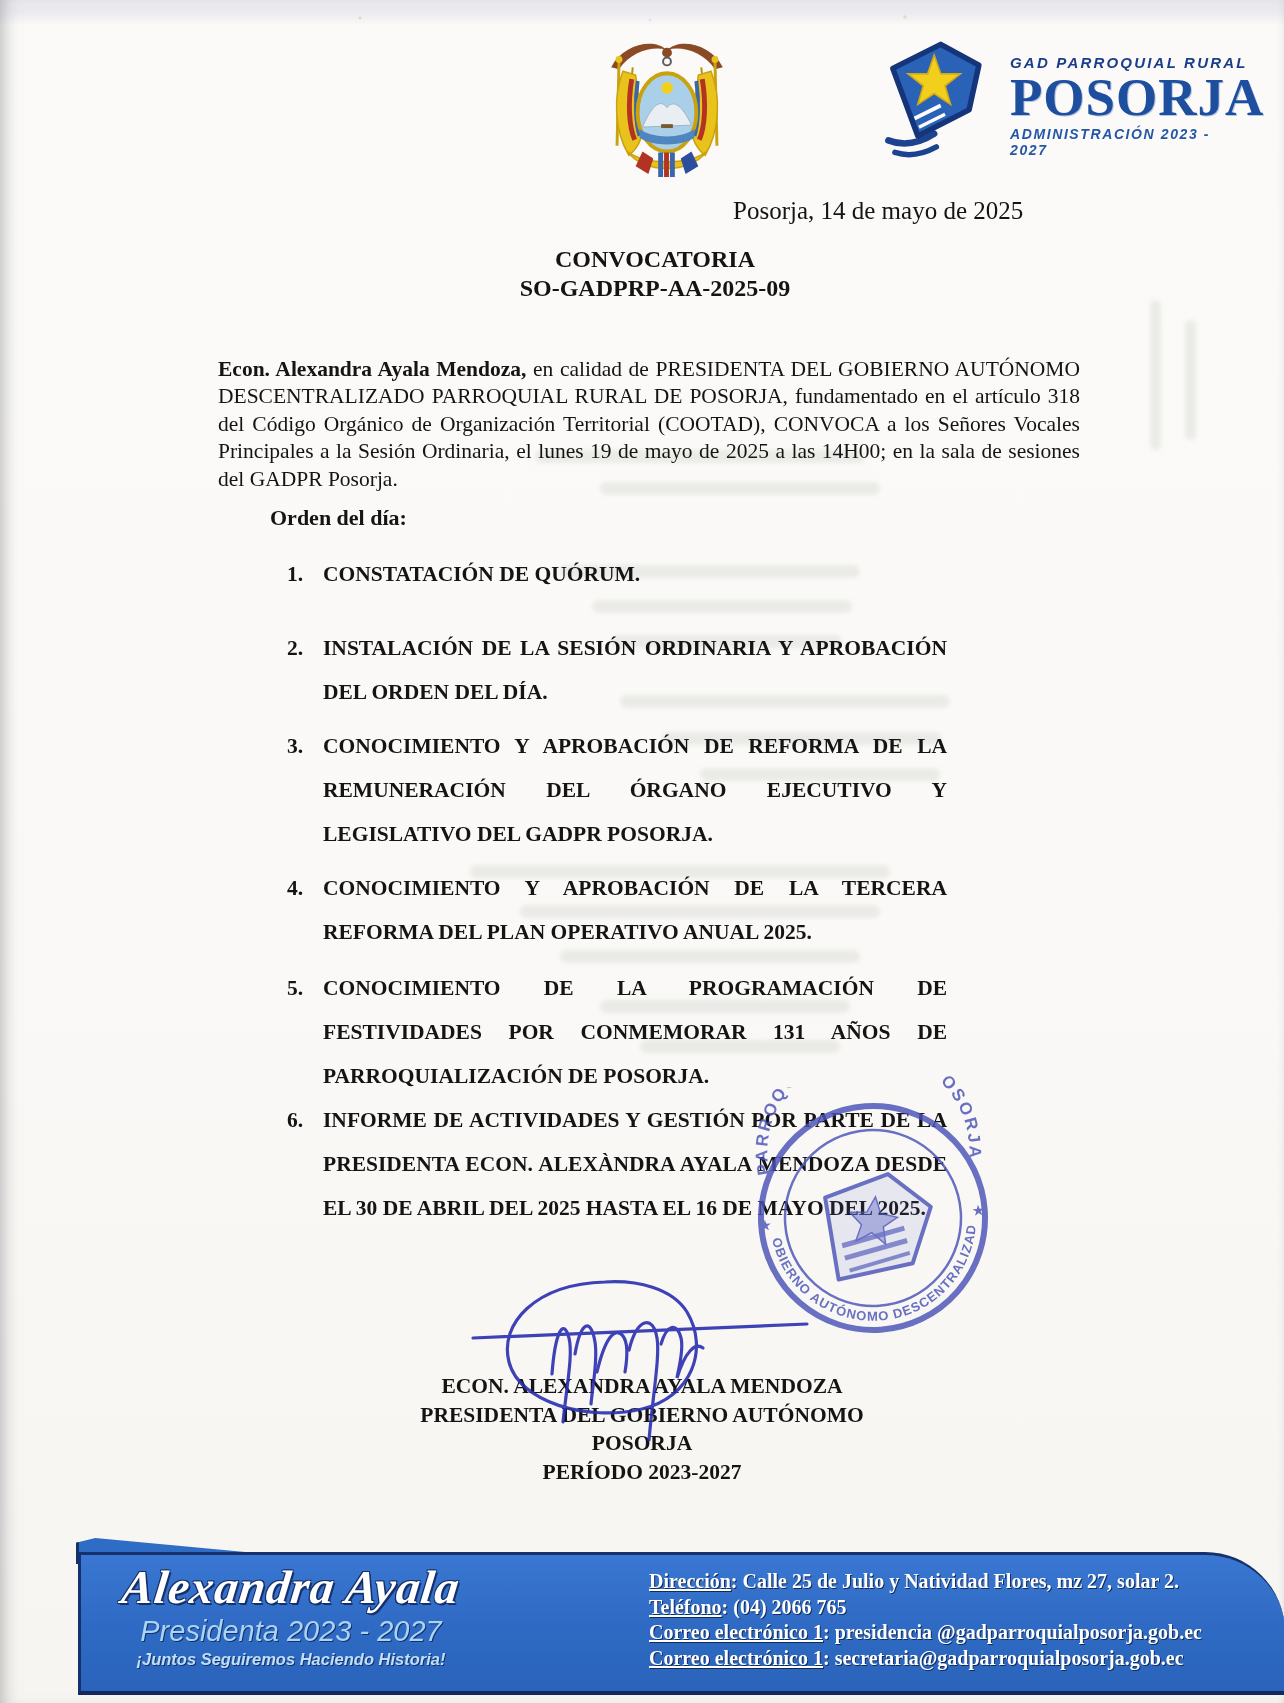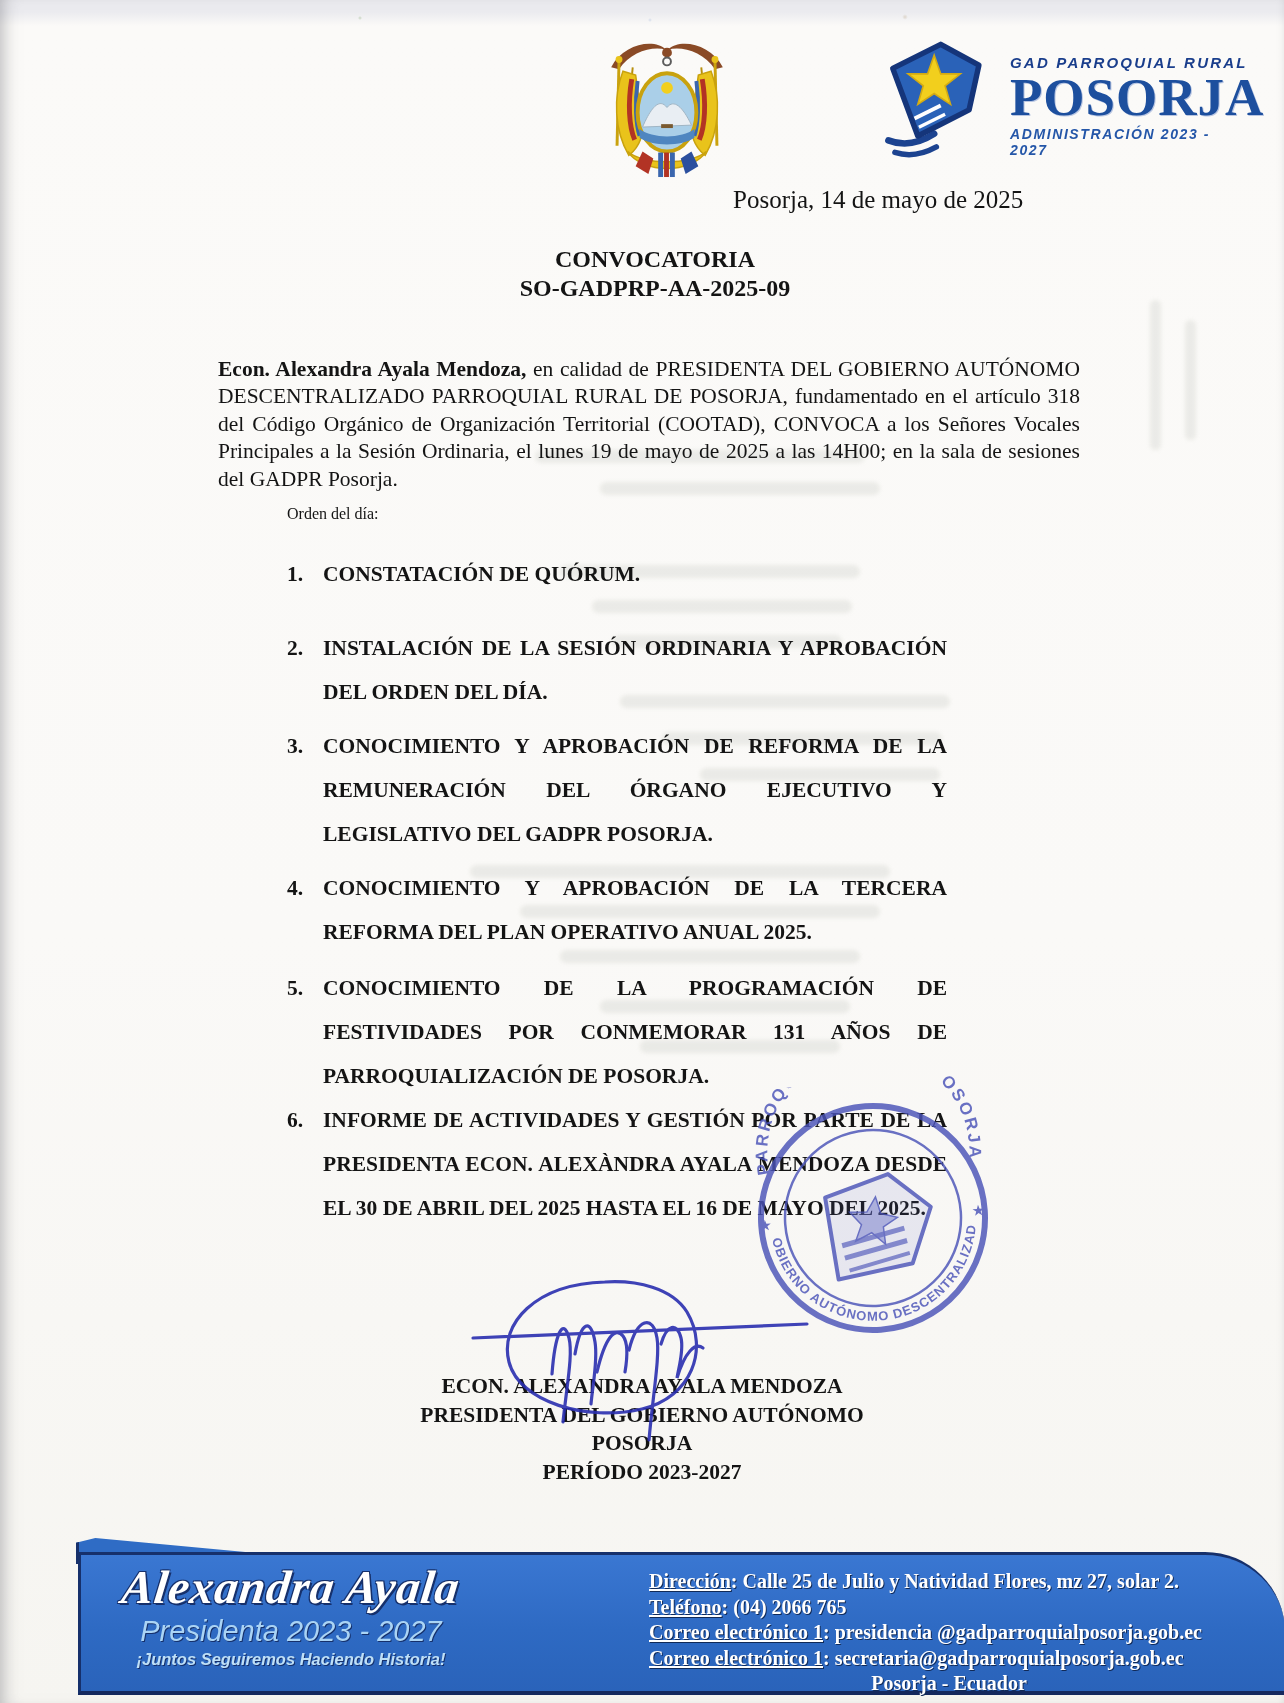--- a/index.html
+++ b/index.html
@@ -15,29 +15,29 @@
       radial-gradient(3px 3px at 650px 20px,#b7c6e0 0,transparent 70%),
       radial-gradient(4px 4px at 905px 17px,#c9b9a2 0,transparent 70%);}
   
   .coat{position:absolute;left:583px;top:36px;width:168px;height:142px;}
   .plogo{position:absolute;left:852px;top:36px;width:370px;height:130px;}
   .plogo .shield{position:absolute;left:24px;top:4px;width:112px;height:120px;}
   .plogo .ltxt{position:absolute;left:158px;top:18px;width:240px;font-family:"Liberation Sans","DejaVu Sans",sans-serif;}
   .logo-super{font-size:15px;font-weight:bold;letter-spacing:2.2px;color:#1a3e8c;font-style:italic;}
   .logo-name{font-size:53px;line-height:52px;font-weight:bold;color:#1d4f9e;letter-spacing:1px;font-family:"Liberation Serif",serif;text-shadow:1px 1px 0 #b9c6e2;}
   .logo-sub{font-size:14px;font-weight:bold;letter-spacing:1.6px;color:#2456a8;font-style:italic;margin-top:3px;}
-  .date-line{position:absolute;left:733px;top:186px;font-size:25px;}
+  .date-line{position:absolute;left:733px;top:197px;font-size:25px;}
   
   .title-block{position:absolute;left:0;top:245px;width:1310px;text-align:center;font-weight:bold;}
   .title-block .t1{font-size:24px;line-height:28px;}
   .title-block .t2{font-size:24px;line-height:30px;}
   
   .intro{position:absolute;left:218px;top:334px;width:862px;font-size:21.5px;line-height:27.6px;text-align:justify;}
   .intro b{font-weight:bold;margin-top:42px;}
-  .agenda-heading{position:absolute;left:287px;top:505px;font-size:16px;font-weight:normal;}
+  .agenda-heading{position:absolute;left:270px;top:505px;font-size:22px;font-weight:bold;}
   .agenda{position:absolute;left:287px;top:552px;width:668px;}
   .agenda-item{display:flex;font-weight:bold;font-size:21.5px;line-height:44px;}
   .agenda-item .num{width:36px;flex:0 0 36px;}
   .agenda-item .txt{flex:1;max-width:624px;text-align:justify;text-align-last:left;}
   .agenda-item:nth-child(1){margin-bottom:30px;}
   .agenda-item:nth-child(2){margin-bottom:10px;}
   .agenda-item:nth-child(3){margin-bottom:10px;}
   .agenda-item:nth-child(4){margin-bottom:12px;}
   .agenda-item:nth-child(5){margin-bottom:0px;}
   
@@ -217,16 +217,15 @@
     <div class="b-left">
       <div class="script-name">Alexandra Ayala</div>
       <div class="role">Presidenta 2023 - 2027</div>
       <div class="slogan">¡Juntos Seguiremos Haciendo Historia!</div>
     </div>
     <div class="b-right">
       <div class="c-line"><span class="c-label">Dirección</span><span>: Calle 25 de Julio y Natividad Flores, mz 27, solar 2.</span></div>
       <div class="c-line"><span class="c-label">Teléfono</span><span>: (04) 2066 765</span></div>
       <div class="c-line"><span class="c-label">Correo electrónico 1</span><span>: presidencia @gadparroquialposorja.gob.ec</span></div>
       <div class="c-line"><span class="c-label">Correo electrónico 1</span><span>: secretaria@gadparroquialposorja.gob.ec</span></div>
-      <div class="c-loc">Posorja - Ecuador</div>
     </div>
   </div>
 </div>
 
 </body></html>

